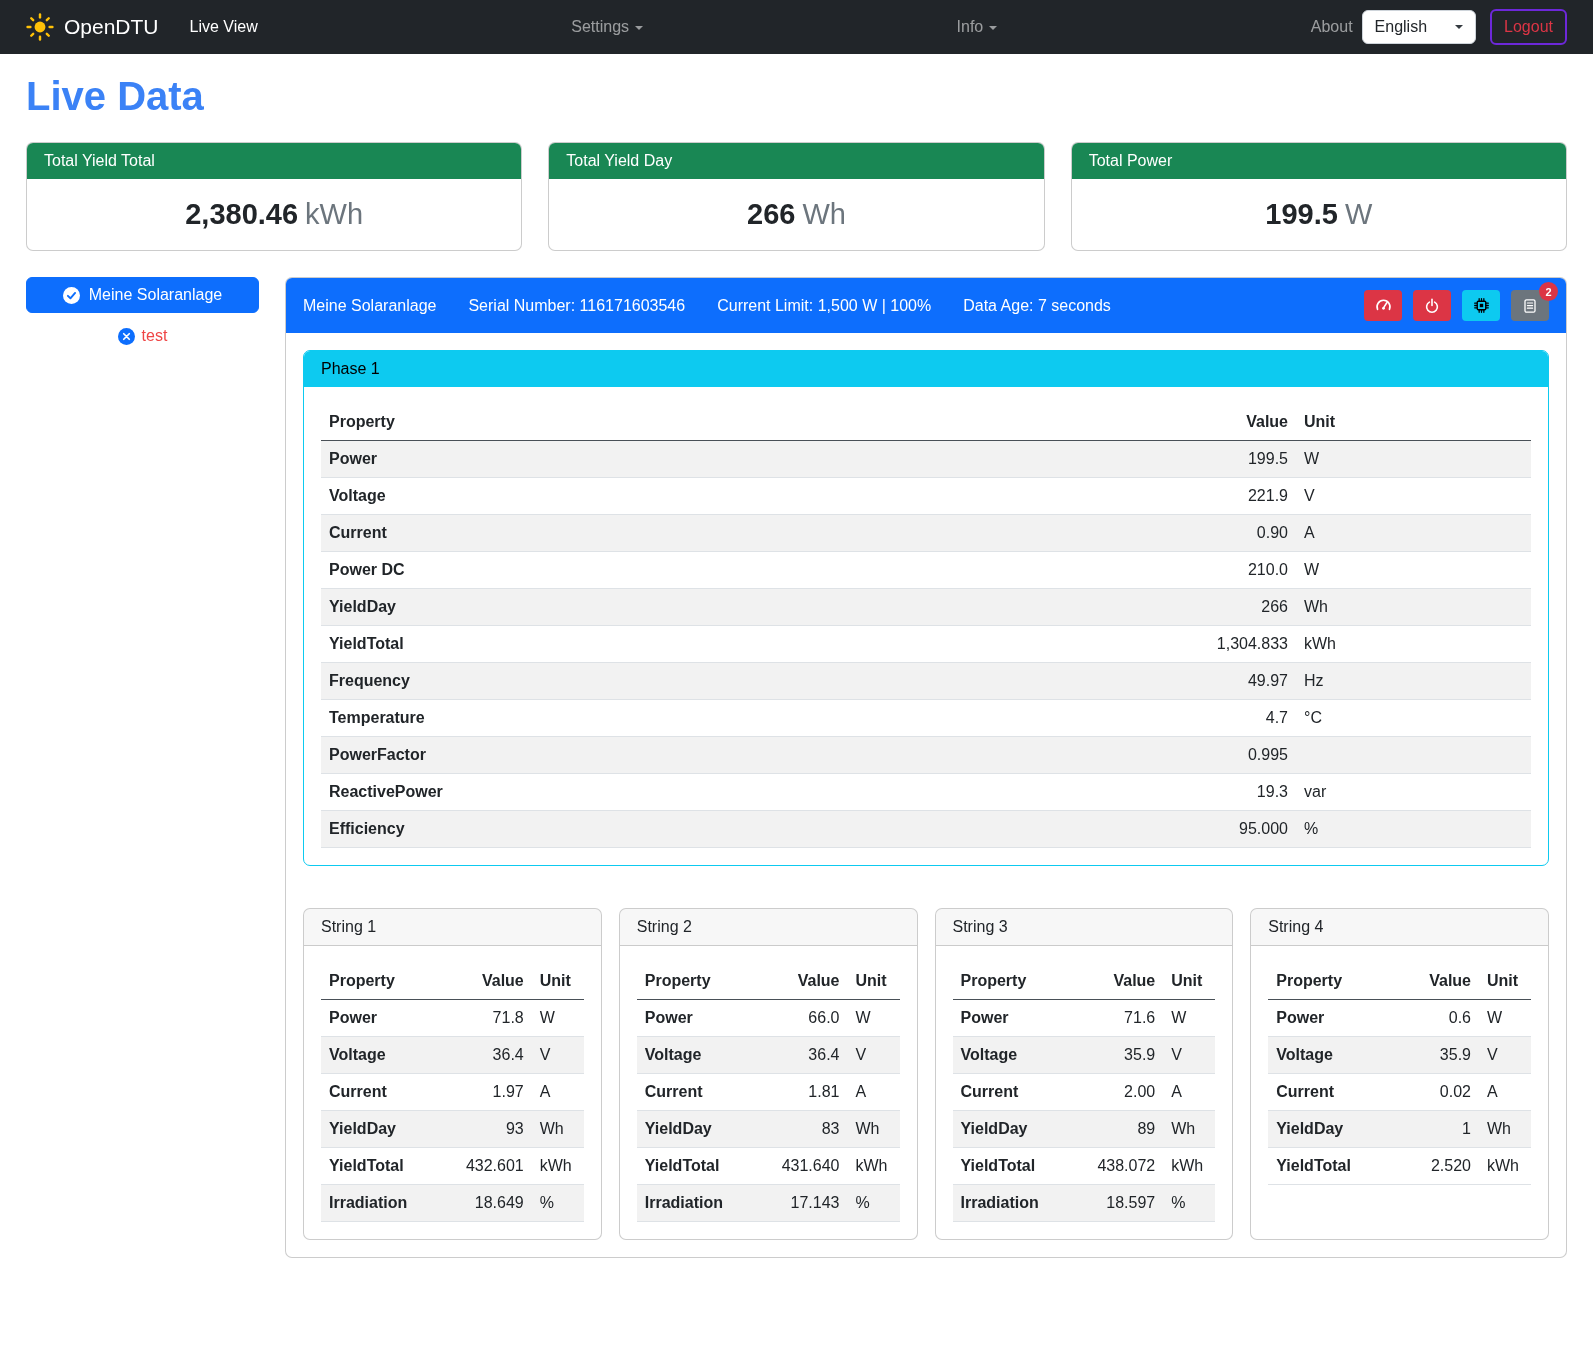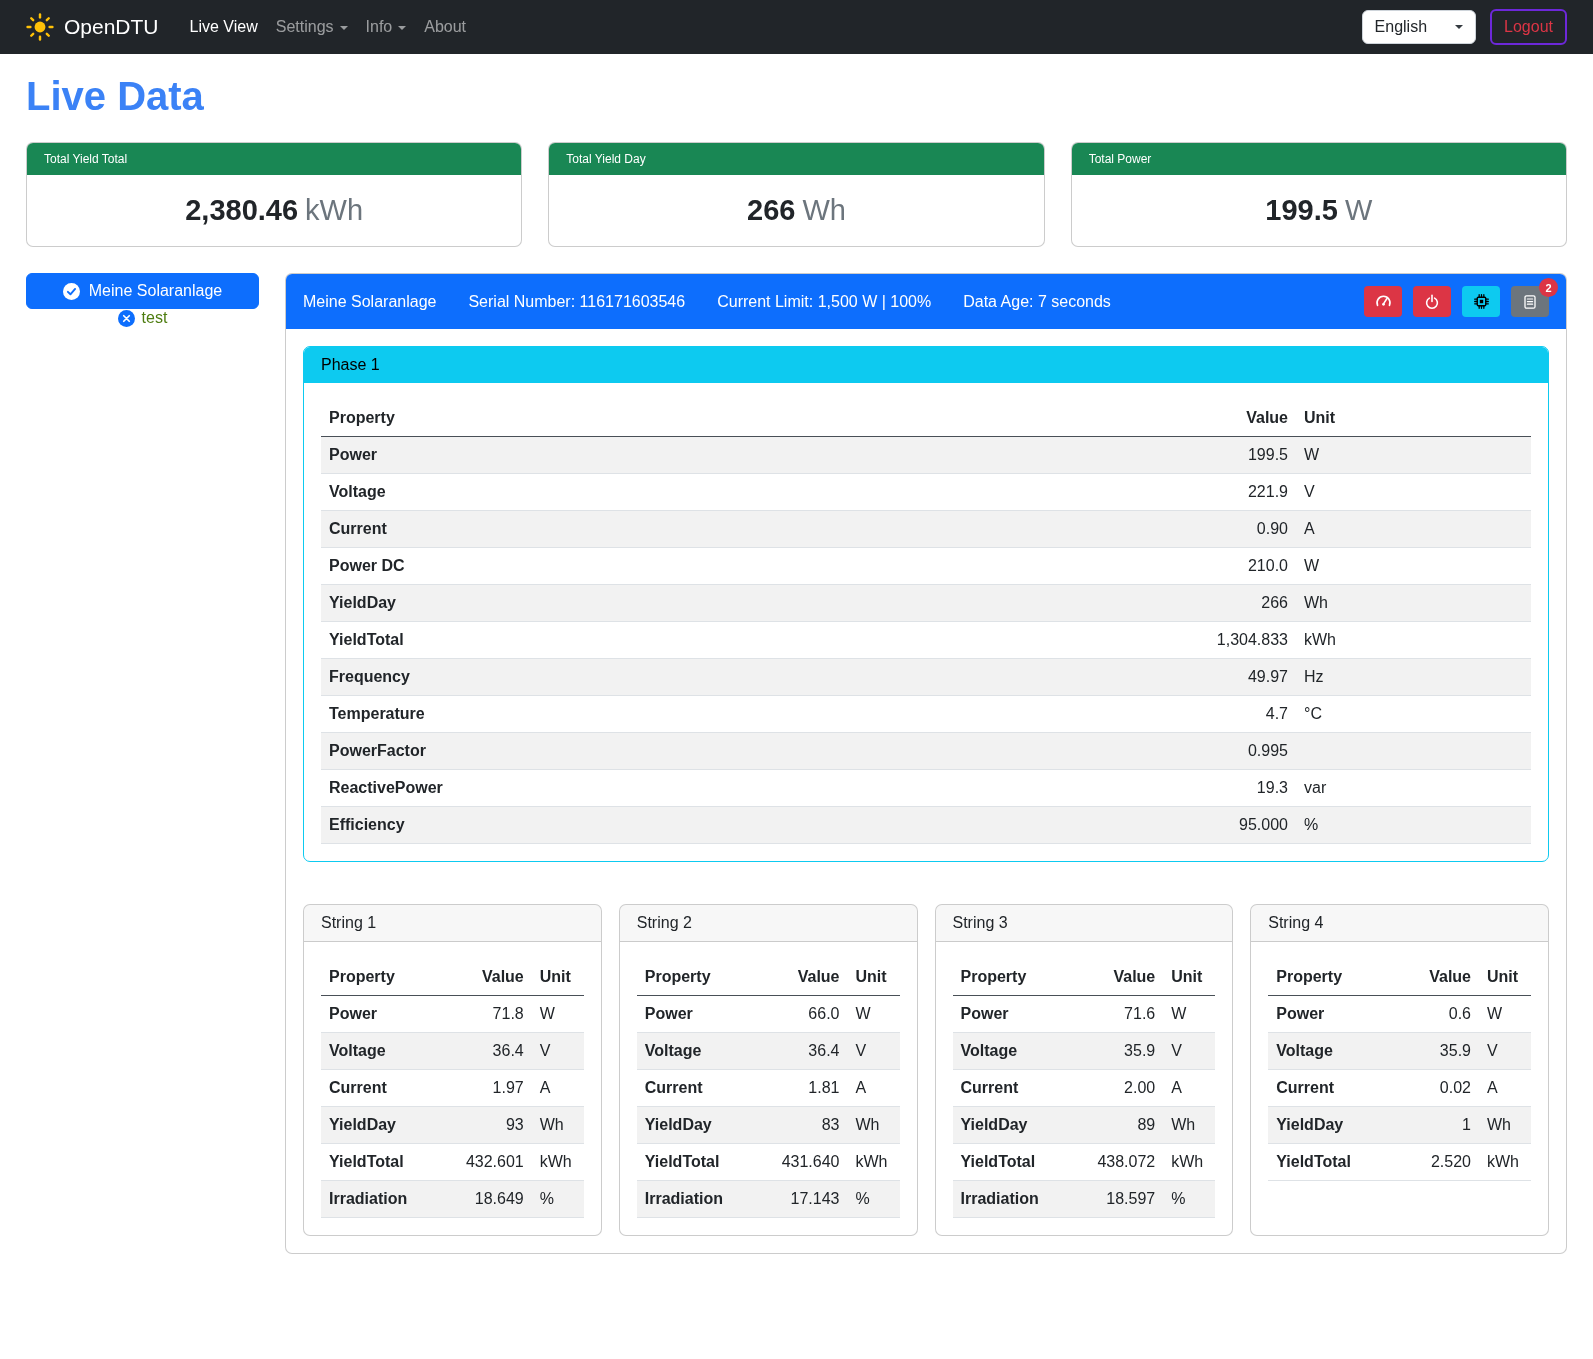--- a/index.html
+++ b/index.html
@@ -17,21 +17,21 @@
     background: #212529;
     display: flex;
     align-items: center;
     padding: 9px 26px;
   }
   .brand {
     display: flex; align-items: center; gap: 10px;
     color: #fff; font-size: 21px; font-weight: 400;
     margin-right: 22px; cursor: pointer; white-space: nowrap;
   }
-  .nav-links { display: flex; align-items: center; flex: 1; }
+  .nav-links { display: flex; align-items: center; flex: 1; justify-content: space-between; }
   .nav-link {
     color: rgba(255,255,255,.55);
     padding: 8px 9px; font-size: 16px; cursor: pointer; white-space: nowrap;
   }
   .nav-link.active { color: #fff; }
   .caret {
     display: inline-block; margin-left: 6px; vertical-align: 2px;
     border-left: 4px solid transparent; border-right: 4px solid transparent;
     border-top: 4px solid currentColor;
   }
@@ -55,36 +55,36 @@
 
   
   .summary-row {
     display: grid; grid-template-columns: repeat(3, 1fr);
     gap: 26px; margin-bottom: 26px;
   }
   .summary-card {
     border: 1px solid rgba(0,0,0,.2); border-radius: 7px;
     overflow: hidden; background: #fff;
   }
-  .summary-header { background: #198754; color: #fff; padding: 9px 17px; font-size: 12px; }
+  .summary-header { background: #198754; color: #fff; padding: 9px 17px; font-size: 16px; }
   .summary-body { padding: 16px; text-align: center; font-size: 29px; line-height: 1.35; }
   .summary-value { font-weight: 700; color: #212529; }
   .summary-unit { color: #6c757d; margin-left: 7px; }
 
   
   .content-row { display: flex; gap: 26px; align-items: flex-start; }
   .sidebar { width: 233px; flex-shrink: 0; }
   .inverter-btn {
     width: 100%; background: #0d6efd; border: 1px solid #0d6efd; color: #fff;
     border-radius: 6px; padding: 8px 10px; font-size: 16px; font-family: inherit;
     display: flex; align-items: center; justify-content: center; gap: 9px; cursor: pointer;
   }
   .test-link {
-    display: flex; align-items: center; justify-content: center;
-    gap: 7px; color: #4d7c0f; font-size: 16px; cursor: pointer;
+    margin-top: 14px; display: flex; align-items: center; justify-content: center;
+    gap: 7px; color: #ef4444; font-size: 16px; cursor: pointer;
   }
 
   
   .main-panel { flex: 1; border: 1px solid rgba(0,0,0,.2); border-radius: 7px; background: #fff; }
   .panel-header {
     background: #0d6efd; color: #fff; border-radius: 6px 6px 0 0;
     padding: 12px 17px; display: flex; align-items: center; gap: 32px;
   }
   .panel-header .info-item { font-size: 16px; white-space: nowrap; }
   .header-actions { margin-left: auto; display: flex; gap: 11px; }

